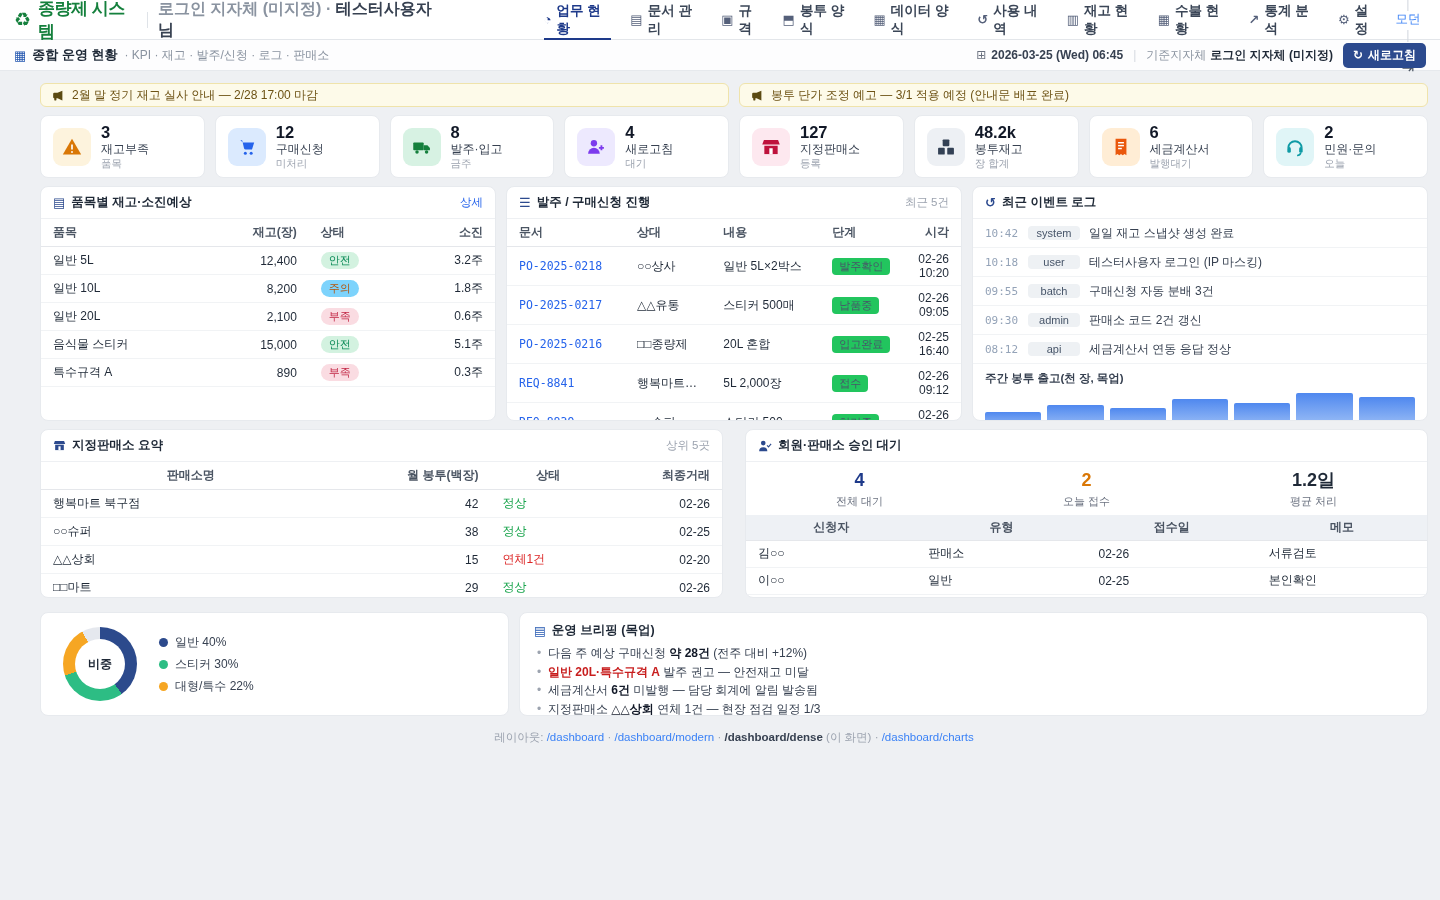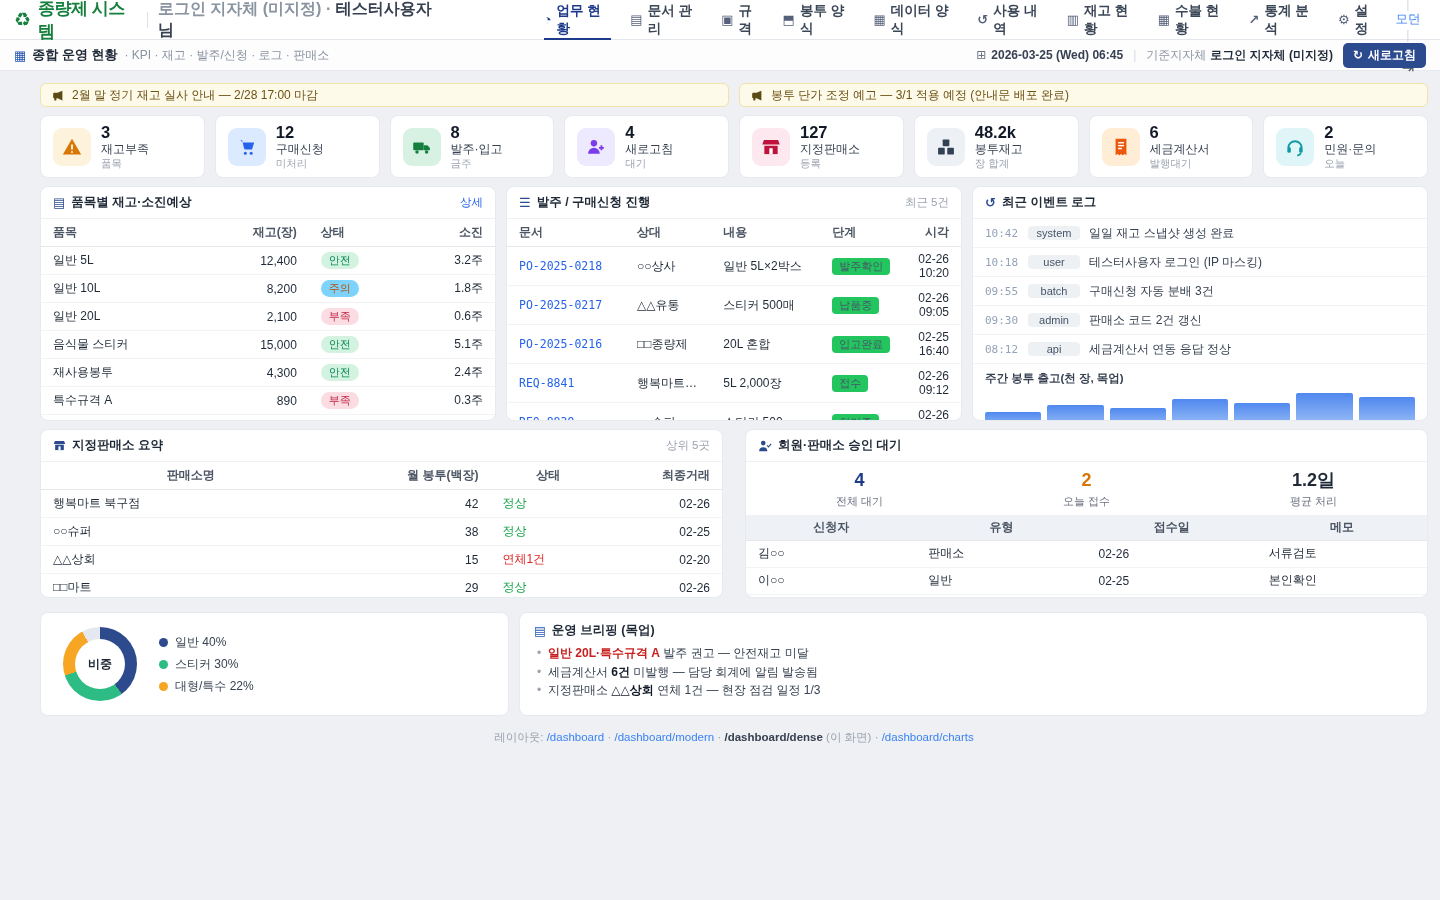--- a/index.html
+++ b/index.html
@@ -396,26 +396,20 @@
               <td><span class="badge st-danger">부족</span></td>
               <td class="tr-r">0.6주</td>
             </tr>
           <tr>
               <td>음식물 스티커</td>
               <td class="tr-r">15,000</td>
               <td><span class="badge st-safe">안전</span></td>
               <td class="tr-r">5.1주</td>
             </tr>
           <tr>
-              <td>재사용봉투</td>
-              <td class="tr-r">4,300</td>
-              <td><span class="badge st-safe">안전</span></td>
-              <td class="tr-r">2.4주</td>
-            </tr>
-          <tr>
               <td>특수규격 A</td>
               <td class="tr-r">890</td>
               <td><span class="badge st-danger">부족</span></td>
               <td class="tr-r">0.3주</td>
             </tr>
         </tbody>
       </table>
     </section>
 
     <section class="panel">
@@ -678,20 +672,21 @@
           </div>
       </div>
     </section>
 
     <section class="panel panel-brief">
       <div class="brief-title">
           <span class="picon">▤</span>
           <span>운영 브리핑 (목업)</span>
         </div>
       <ul class="brief-list">
+        <li><span>다음 주 예상 구매신청 </span><b>약 28건</b><span> (전주 대비 +12%)</span></li>
         <li><span></span><b class="red">일반 20L·특수규격 A</b><span> 발주 권고 — 안전재고 미달</span></li>
         <li><span>세금계산서 </span><b>6건</b><span> 미발행 — 담당 회계에 알림 발송됨</span></li>
         <li><span>지정판매소 </span><b>△△상회</b><span> 연체 1건 — 현장 점검 일정 1/3</span></li>
       </ul>
     </section>
   </div>
 
   <div class="footer">
     <span>레이아웃:</span>
     <a>/dashboard</a>

